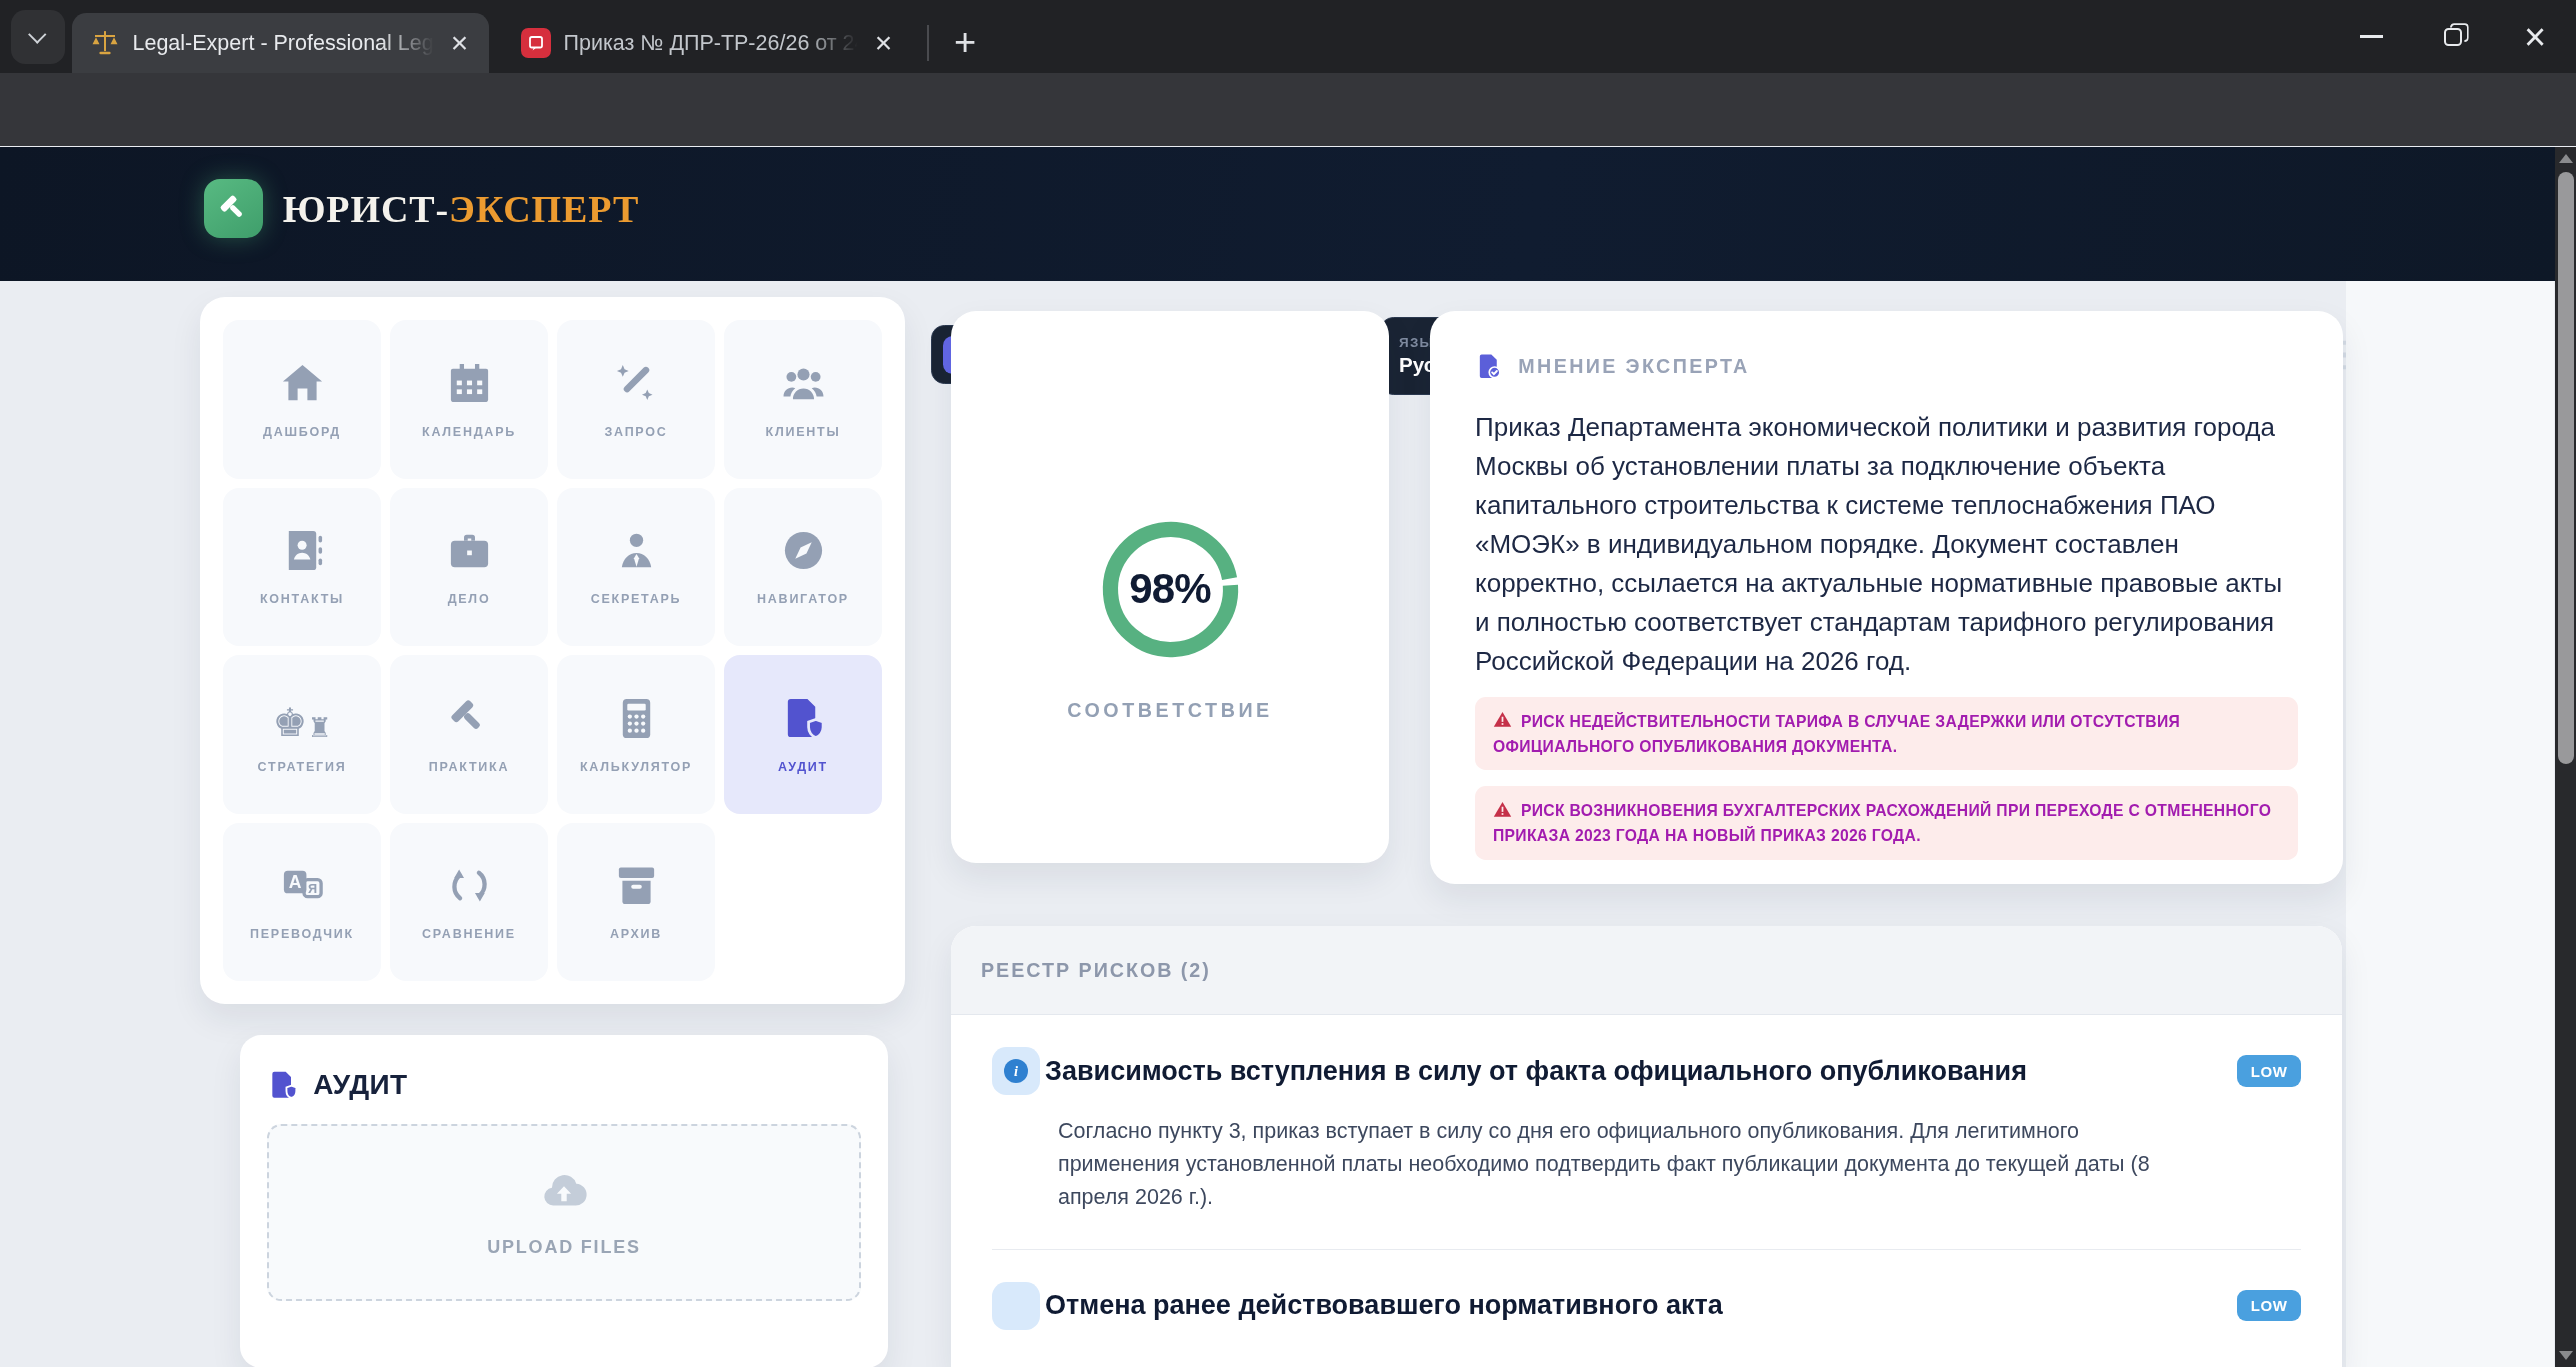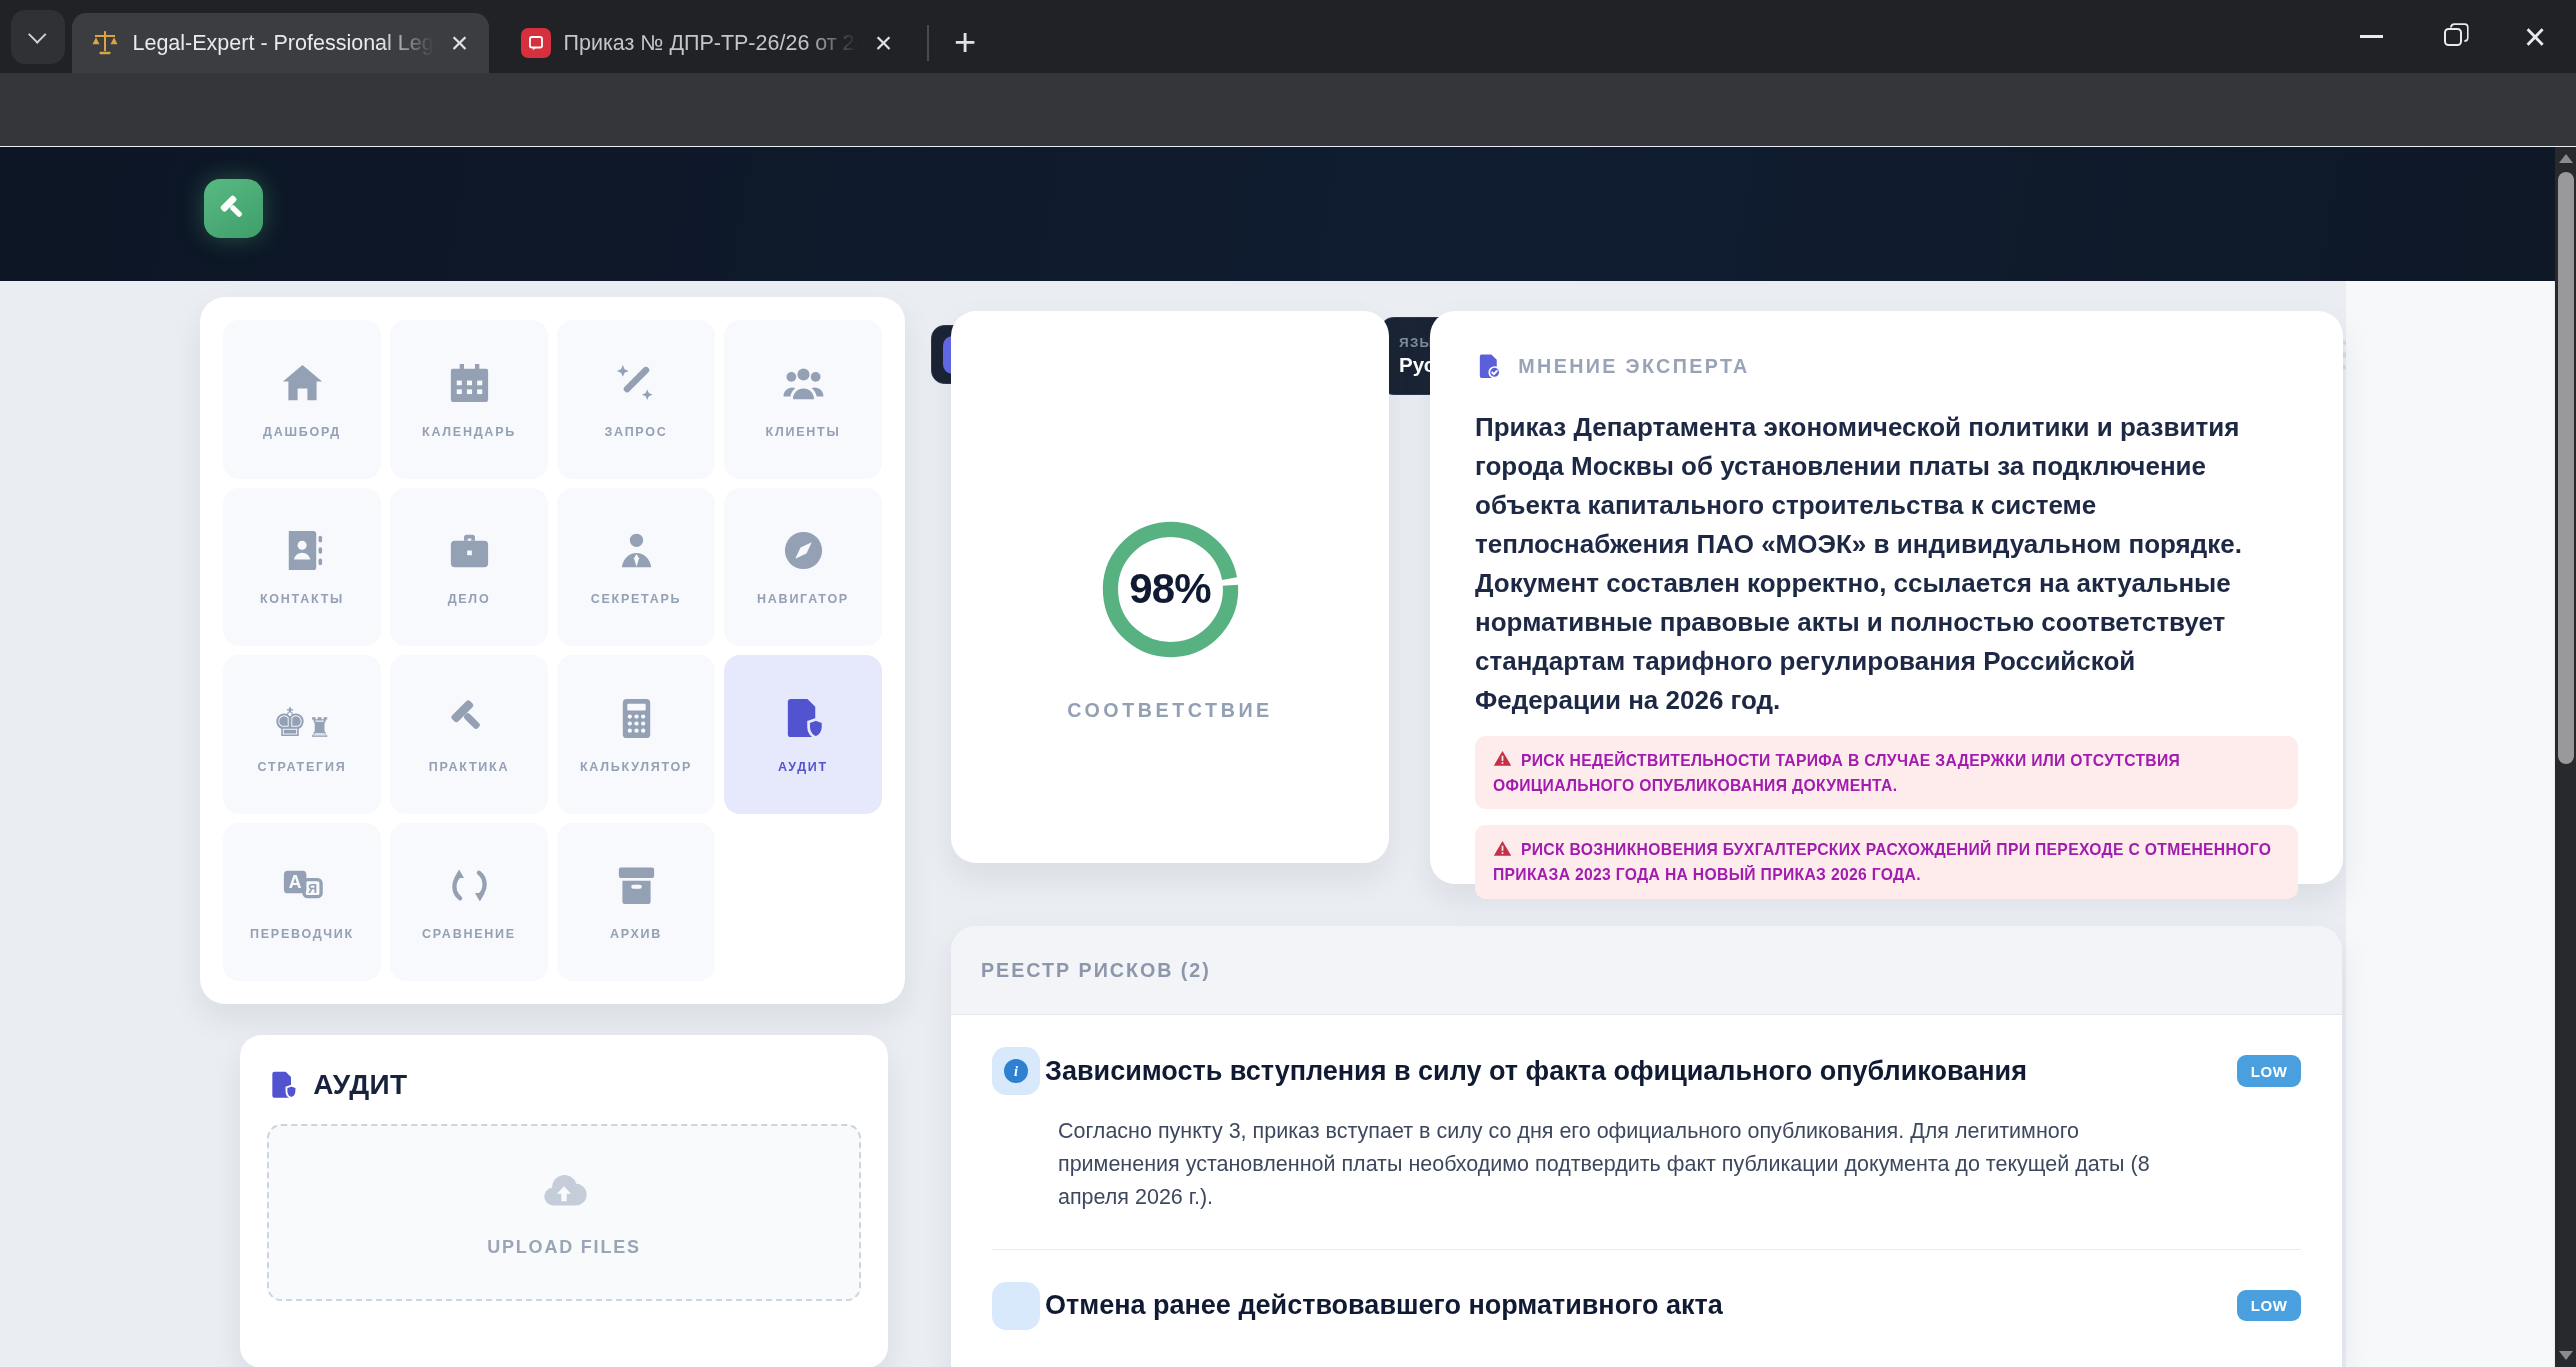--- a/index.html
+++ b/index.html
@@ -96,21 +96,21 @@
   
   .comp-card { left:951px; top:311px; width:438px; height:552px; display:flex; flex-direction:column; align-items:center; justify-content:center; }
   .donut-wrap { position:relative; width:147px; height:147px; margin-top:63px; }
   .donut-value { position:absolute; inset:0; display:flex; align-items:center; justify-content:center; font-size:42px; font-weight:bold; color:#101b33; letter-spacing:-0.9px; }
   .comp-label { margin-top:36px; font-size:19.7px; font-weight:bold; color:#93a0b4; letter-spacing:.18em; }
 
   
   .expert-card { left:1430px; top:311px; width:913px; height:573px; padding:41px 45px; }
   .expert-head { display:flex; align-items:center; gap:14.3px; }
   .expert-head-label { font-size:19.7px; font-weight:bold; color:#99a3b7; letter-spacing:.12em; }
-  .expert-body { margin-top:27px; width:810px; font-size:26px; line-height:1.50; font-weight:bold; color:#1d2844; }
+  .expert-body { margin-top:27px; width:810px; font-size:26px; line-height:1.50; font-weight:normal; color:#1d2844; }
   .warn-pill { margin-top:16px; width:823px; background:#fdeceb; border-radius:10.7px; padding:11.6px 18px; color:#a21caf; font-weight:bold; font-size:15.7px; line-height:1.6; letter-spacing:.02em; }
   .warn-pill svg { width:19px; height:19px; vertical-align:-2.7px; margin-right:9px; }
   .warn-pill:first-of-type { margin-top:23px; }
 
   
   .risk-card { left:951px; top:926px; width:1391px; height:441px; border-radius:25px 25px 0 0; overflow:hidden; }
   .risk-head { height:89px; background:#f2f4f7; border-bottom:0.9px solid #e4e8ee; display:flex; align-items:center; padding-left:30px; }
   .risk-head-label { font-size:19.7px; font-weight:bold; color:#8d97ab; letter-spacing:.1em; }
   .risk-body { padding:0 41px; }
   .risk-row { display:flex; align-items:center; padding-top:32px; }
@@ -239,20 +239,23 @@
 <div class="app-header">
   <div class="brand">
     <div class="brand-logo">
       <svg width="34" height="34" viewBox="0 0 24 24" fill="#fff">
         <g transform="rotate(-45 12 12)">
             <rect x="5.5" y="4.2" width="13" height="4.8" rx="1.6"></rect>
             <rect x="10.1" y="9" width="3.8" height="10" rx="1.6"></rect>
           </g>
       </svg>
     </div>
+    <div class="brand-name">
+      <span class="w">ЮРИСТ-</span><span class="o">ЭКСПЕРТ</span>
+    </div>
   </div>
 
   <div class="hchip user-chip">
     <span class="avatar">Д</span>
     <span class="user-name">Демо Пользователь</span>
   </div>
 
   <div class="hchip sel-chip juris">
     <span class="sel-code">RU</span>
     <span class="sel-col">

